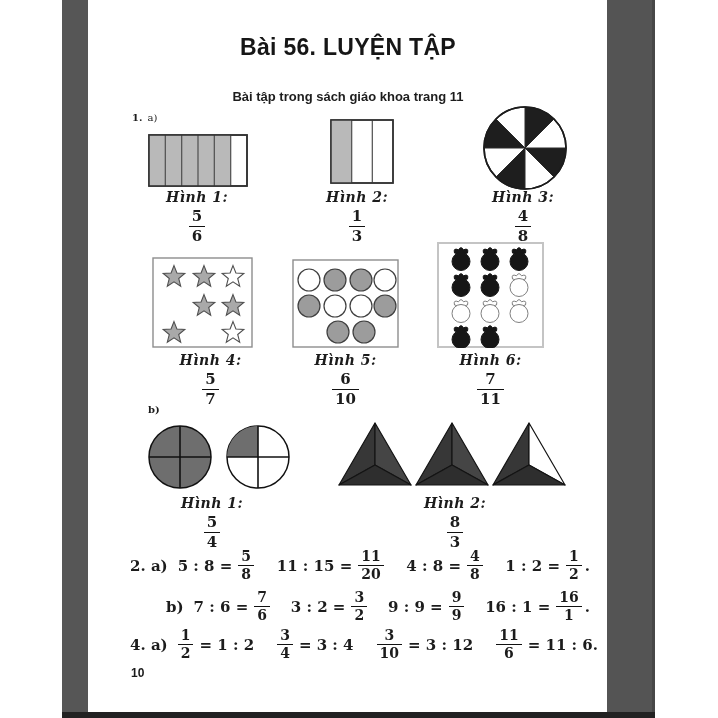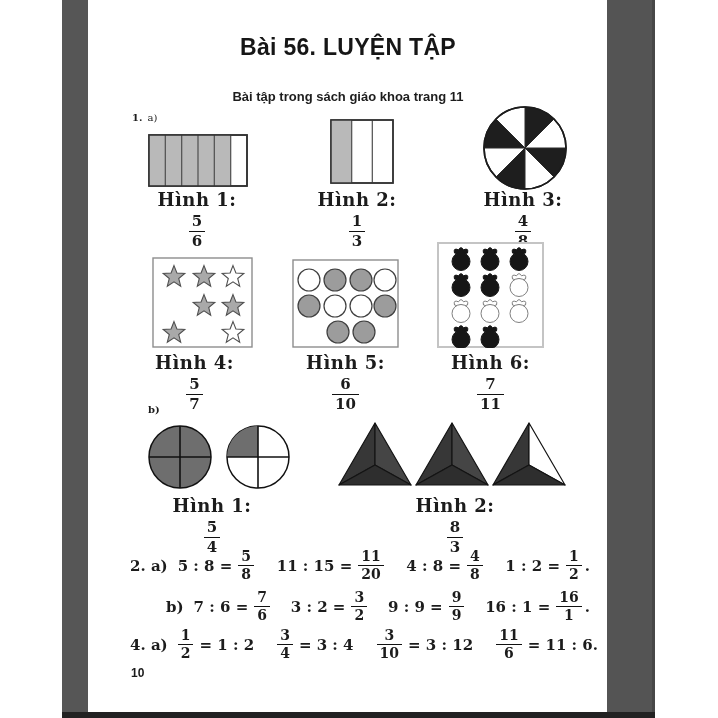--- a/index.html
+++ b/index.html
@@ -9,21 +9,21 @@
   .band-right{position:absolute;left:607px;top:0;width:48px;height:712px;background:#545454;border-right:3px solid #474747;box-sizing:border-box;}
   .band-bottom{position:absolute;left:62px;top:712px;width:593px;height:6px;background:#222;}
   .abs{position:absolute;}
   .title{left:88px;top:34px;width:520px;text-align:center;
          font-family:"Liberation Sans",sans-serif;font-weight:bold;font-size:23px;letter-spacing:.3px;color:#161616;}
   .subtitle{left:88px;top:65px;width:520px;text-align:center;
          font-family:"Liberation Sans",sans-serif;font-weight:bold;font-size:13px;color:#1d1d1d;margin-top:24px;}
   .exlabel{font-size:10px;}
   .exlabel b{margin-right:5px;}
   .figcap{text-align:center;}
-  .caption{font-weight:bold;font-size:18px;letter-spacing:.5px;}
+  .caption{font-style:italic;font-weight:bold;font-size:14px;letter-spacing:.5px;}
   .bigfrac{display:inline-block;margin-top:3px;font-weight:bold;font-size:15px;line-height:1.12;text-align:center;}
   .fnum{display:block;padding:0 3px 1px;border-bottom:1.4px solid #111;}
   .fden{display:block;padding:1px 3px 0;}
   .eqrow{display:flex;justify-content:space-between;align-items:flex-start;font-weight:bold;font-size:15px;}
   .eq{display:inline-flex;align-items:center;gap:6px;white-space:nowrap;}
   .frac{display:inline-block;text-align:center;font-size:14px;line-height:1.1;}
   .prefix{margin-right:4px;}
   .suffix{align-self:flex-end;padding-bottom:8px;margin-left:-3px;}
   .pagenum{font-family:"Liberation Sans",sans-serif;font-weight:bold;font-size:12px;color:#1a1a1a;}
   svg{display:block;}
@@ -145,21 +145,21 @@
       <use href="#fruit" x="53" y="42" fill="#161616" stroke="#161616"></use>
       <use href="#fruit" x="82" y="42" fill="#fff" stroke="#808080"></use>
       <use href="#fruit" x="24" y="68" fill="#fff" stroke="#808080"></use>
       <use href="#fruit" x="53" y="68" fill="#fff" stroke="#808080"></use>
       <use href="#fruit" x="82" y="68" fill="#fff" stroke="#808080"></use>
       <use href="#fruit" x="24" y="94" fill="#161616" stroke="#161616"></use>
       <use href="#fruit" x="53" y="94" fill="#161616" stroke="#161616"></use>
     </g>
   </svg>
 
-  <div class="abs figcap" style="left:144px;top:352px;width:101px">
+  <div class="abs figcap" style="left:160px;top:352px;width:101px">
     <div class="caption">Hình 4:</div>
     <span class="bigfrac"><span class="fnum">5</span><span class="fden">7</span></span>
   </div>
   <div class="abs figcap" style="left:292px;top:352px;width:107px">
     <div class="caption">Hình 5:</div>
     <span class="bigfrac"><span class="fnum">6</span><span class="fden">10</span></span>
   </div>
   <div class="abs figcap" style="left:437px;top:352px;width:107px">
     <div class="caption">Hình 6:</div>
     <span class="bigfrac"><span class="fnum">7</span><span class="fden">11</span></span>

